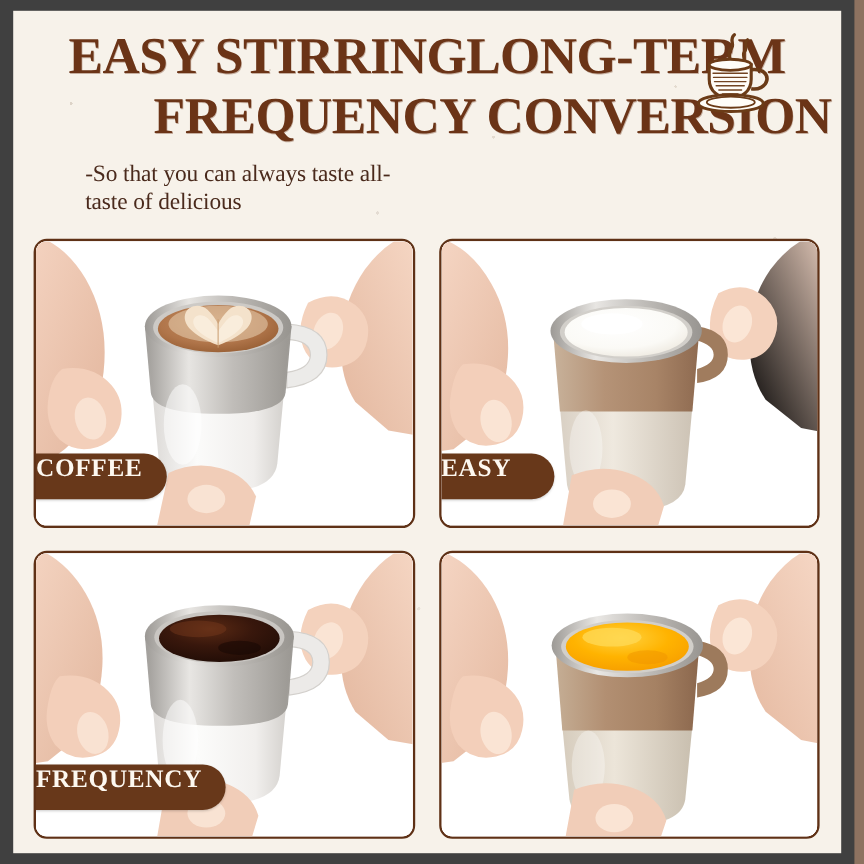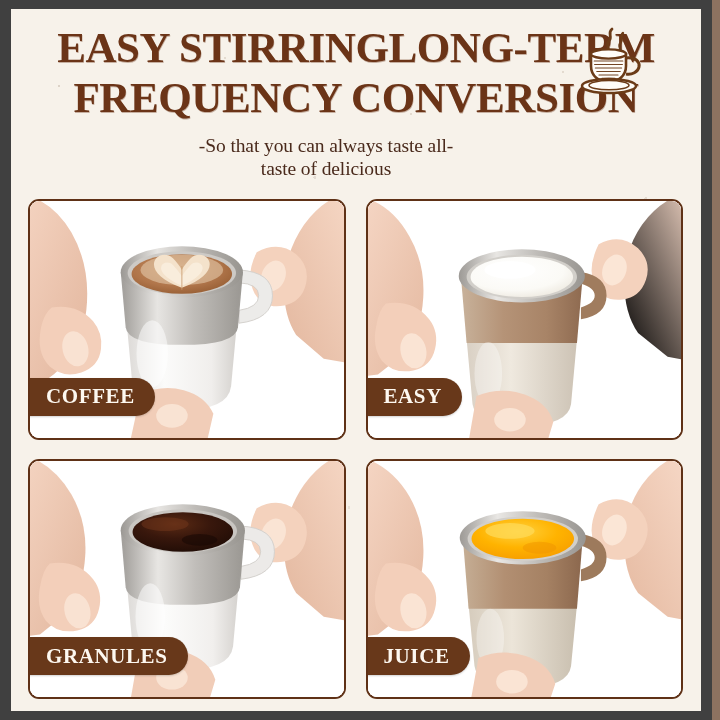--- a/index.html
+++ b/index.html
@@ -72,25 +72,25 @@
     color: #6b3417;
     font-family: "Liberation Serif", serif;
     font-weight: bold;
     font-size: 43px;
     line-height: 0.99;
     letter-spacing: -0.4px;
     padding: 0 8px;
     text-shadow: 0.5px 0.5px 0 rgba(107,52,23,.35);
   }
   .title-line { display: block; white-space: nowrap; }
-  .title-line.l2 { margin-top: 7px; }
+  .title-line.l2 { margin-top: 7px; text-align: right; }
 
   .subtitle {
     margin-top: 15px;
-    text-align: center;
+    text-align: left;
     color: #4a2a1c;
     font-family: "Liberation Serif", serif;
     font-size: 19.5px;
     line-height: 1.18;
     letter-spacing: -0.1px;
     padding: 0 120px 0 60px;
   }
   .sub-line { display: block; }
 
   .cup-icon {
@@ -131,23 +131,23 @@
 
   .photo svg { display: block; width: 100%; height: 100%; }
 
   
   .badge {
     position: absolute;
     left: -2px;
     bottom: 22px;
     height: 38px;
     min-width: 96px;
-    padding: 0 20px 0 18px;
+    padding: 0 20px 0 2px;
     display: flex;
-    align-items: center;
+    align-items: flex-start;
     background: #68381a;
     border-top-right-radius: 19px;
     border-bottom-right-radius: 19px;
     color: #fdf8f0;
     font-family: "Liberation Serif", serif;
     font-weight: bold;
     font-size: 21px;
     letter-spacing: 0.6px;
     z-index: 3;
     box-shadow: 0 1px 2px rgba(0,0,0,.18);
@@ -390,21 +390,21 @@
             <ellipse cx="143" cy="64" rx="24" ry="7" fill="#77391d" opacity=".45"></ellipse>
             <ellipse cx="178" cy="80" rx="18" ry="6" fill="#150803" opacity=".55"></ellipse>
 
             <ellipse cx="128" cy="158" rx="15" ry="34" fill="#ffffff" opacity=".5"></ellipse>
 
             <path d="M116 196 q24 -10 48 -2 q24 8 30 28 l-6 20 h-80 Z" fill="#f1cdb8"></path>
             <ellipse cx="150" cy="220" rx="16" ry="12" fill="#f9e3d3"></ellipse>
           </svg>
         </div>
         <div class="badge">
-          <span>GRANULES</span>
+          <span>FREQUENCY</span>
         </div>
       </div>
 
       <div class="panel">
         <div class="photo">
           <svg viewBox="0 0 330 240" preserveAspectRatio="xMidYMid slice">
             <defs>
               <linearGradient id="skinL4" x1="0" y1="0" x2="1" y2="1">
                 <stop offset="0" stop-color="#f7d9c8"></stop>
                   <stop offset="1" stop-color="#e4b89f"></stop>
@@ -458,20 +458,17 @@
             <ellipse cx="163" cy="79" rx="52" ry="20.5" fill="url(#oj4)"></ellipse>
             <ellipse cx="150" cy="71" rx="25" ry="8" fill="#ffd957" opacity=".75"></ellipse>
             <ellipse cx="180" cy="88" rx="17" ry="6" fill="#f09400" opacity=".5"></ellipse>
 
             <ellipse cx="130" cy="180" rx="14" ry="30" fill="#ffffff" opacity=".32"></ellipse>
 
             <path d="M118 200 q24 -10 48 -2 q24 8 30 28 l-6 18 h-80 Z" fill="#f1cdb8"></path>
             <ellipse cx="152" cy="224" rx="16" ry="12" fill="#fae4d4"></ellipse>
           </svg>
         </div>
-        <div class="badge">
-          <span>JUICE</span>
-        </div>
       </div>
 
     </div>
   </div>
 </div>
 
 </body></html>

